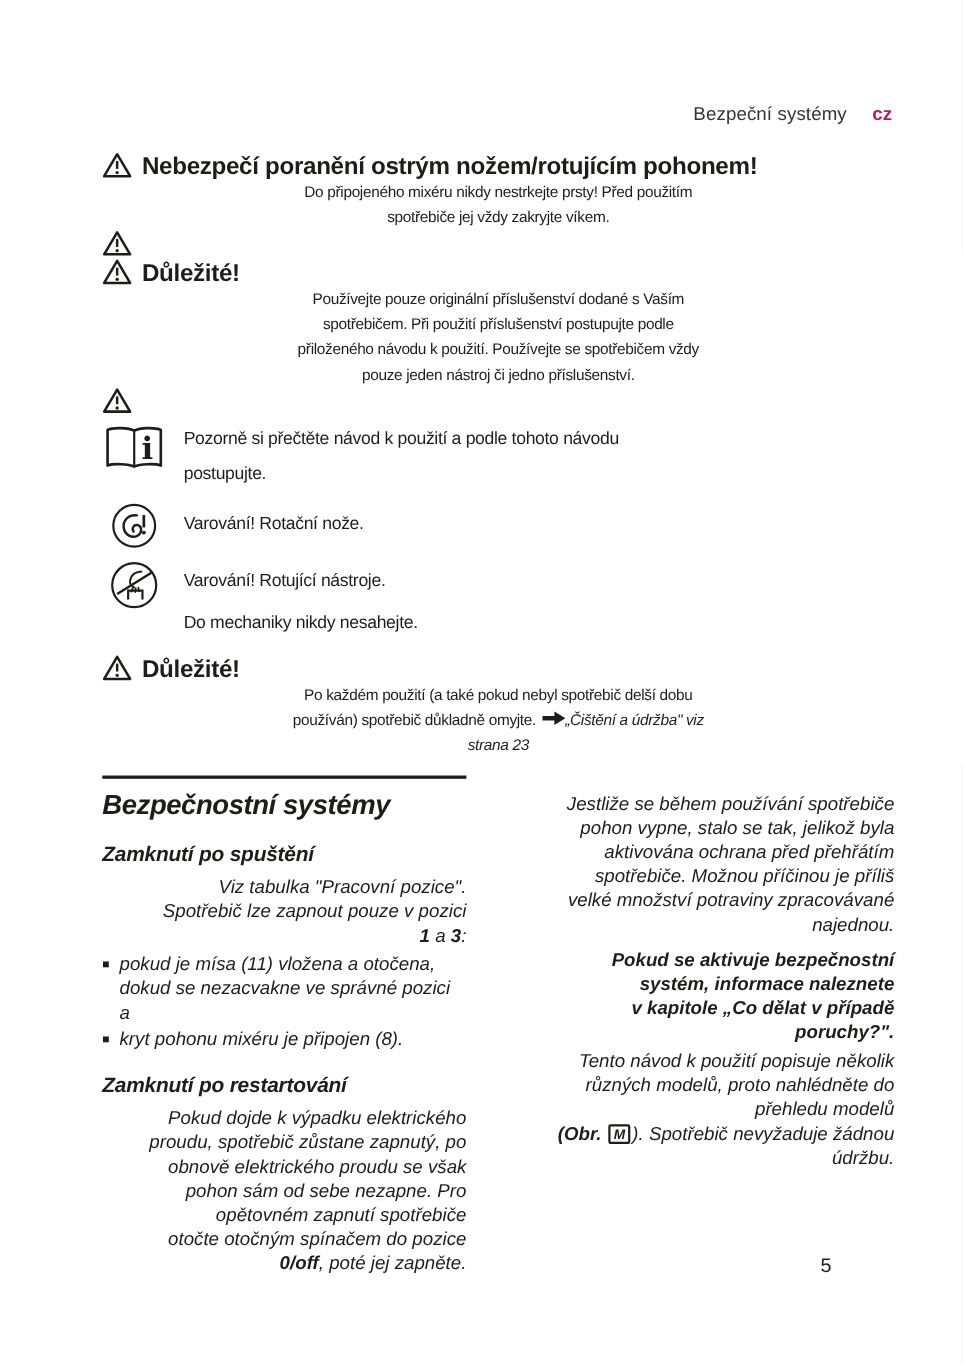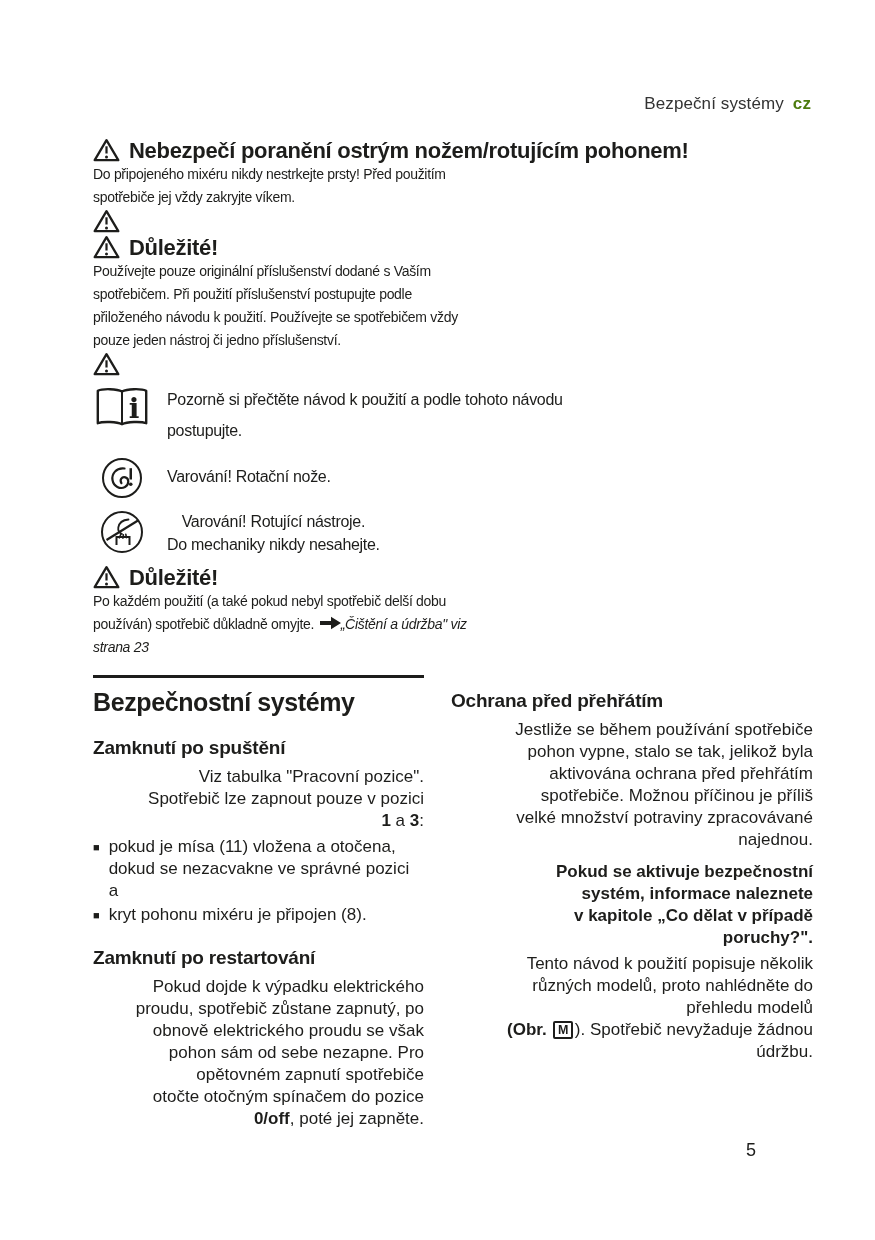--- a/index.html
+++ b/index.html
@@ -11,26 +11,26 @@
     color:#1d1d1b;
     font-family:"Liberation Sans", sans-serif;
     overflow:hidden;
   }
   
   .running-head{
     position:absolute;top:94px;right:64px;
     font-size:17px;color:#333;
     letter-spacing:0.1px;
   }
-  .running-head .lang{font-weight:700;margin-left:9px;color:#4d7c0f;}
+  .running-head .lang{font-weight:700;margin-left:23px;color:#be185d;}
 
   
   .content{position:absolute;left:93px;top:138px;width:720px;}
 
-  .warn-block{margin:0 0 2px 0;}
+  .warn-block{margin:0 0 2px 0;text-align:center;}
   .warn-head{
     display:flex;align-items:center;gap:9px;
     margin:0;padding:0;
     font-size:22px;font-weight:700;letter-spacing:-0.3px;
     white-space:nowrap;line-height:25px;
   }
   .warn-head svg{flex:0 0 auto;margin-top:-2px;}
   .warn-body{
     margin:0;padding:0;
     font-size:14px;line-height:23px;letter-spacing:-0.3px;
@@ -48,24 +48,24 @@
 
   
   .symbols{margin:8px 0 2px 0;}
   .symbol-row{display:flex;align-items:flex-start;gap:0;margin-bottom:9px;}
   .symbol-icon{flex:0 0 58px;display:flex;justify-content:center;padding-top:2px;}
   .symbol-text{
     margin:0 0 0 16px;font-size:16px;line-height:31px;
     letter-spacing:-0.3px;white-space:pre-line;
   }
   .symbol-row.r2 .symbol-text{line-height:27px;padding-top:8px;}
-  .symbol-row.r3 .symbol-text{line-height:23px;padding-top:2px;text-align:center;}
-
-  
-  .columns{display:flex;gap:27px;margin-top:16px;}
+  .symbol-row.r3 .symbol-text{line-height:38px;padding-top:2px;}
+
+  
+  .columns{display:flex;gap:27px;margin-top:16px;font-style:italic;}
   .col-left{width:331px;}
   .col-right{width:362px;padding-top:15px;}
   .rule{border-top:3px solid #1d1d1b;width:100%;margin:0 0 10px 0;}
   .col-title{margin:0 0 21px 0;font-size:25px;font-weight:700;letter-spacing:-0.4px;line-height:28px;}
   .col-sub{margin:0 0 7px 0;font-size:19px;font-weight:700;letter-spacing:-0.2px;line-height:22px;}
   .col-body{margin:0 0 4px 0;font-size:17px;line-height:22px;letter-spacing:0;text-align:right;}
   .col-body.bold-para{font-weight:700;}
   .bullets{margin:2px 0 21px 0;}
   .bullet-row{display:flex;gap:9px;font-size:17px;line-height:22px;margin:0 0 2px 0;}
   .bullet-marker{flex:0 0 auto;font-size:11px;line-height:22px;}
@@ -219,21 +219,20 @@
         <p class="col-body"><span class="run n">Pokud dojde k výpadku elektrického
 proudu, spotřebič zůstane zapnutý, po
 obnově elektrického proudu se však
 pohon sám od sebe nezapne. Pro
 opětovném zapnutí spotřebiče
 otočte otočným spínačem do pozice
 </span><span class="run b">0/off</span><span class="run n">, poté jej zapněte.</span></p>
       </div>
 
       <div class="col-right">
-        <h3 class="col-sub">Ochrana před přehřátím</h3>
         <p class="col-body mb10" style="white-space:pre-line;">Jestliže se během používání spotřebiče
 pohon vypne, stalo se tak, jelikož byla
 aktivována ochrana před přehřátím
 spotřebiče. Možnou příčinou je příliš
 velké množství potraviny zpracovávané
 najednou.</p>
         <p class="col-body bold-para" style="white-space:pre-line;">Pokud se aktivuje bezpečnostní
 systém, informace naleznete
 v kapitole „Co dělat v případě
 poruchy?".</p>

